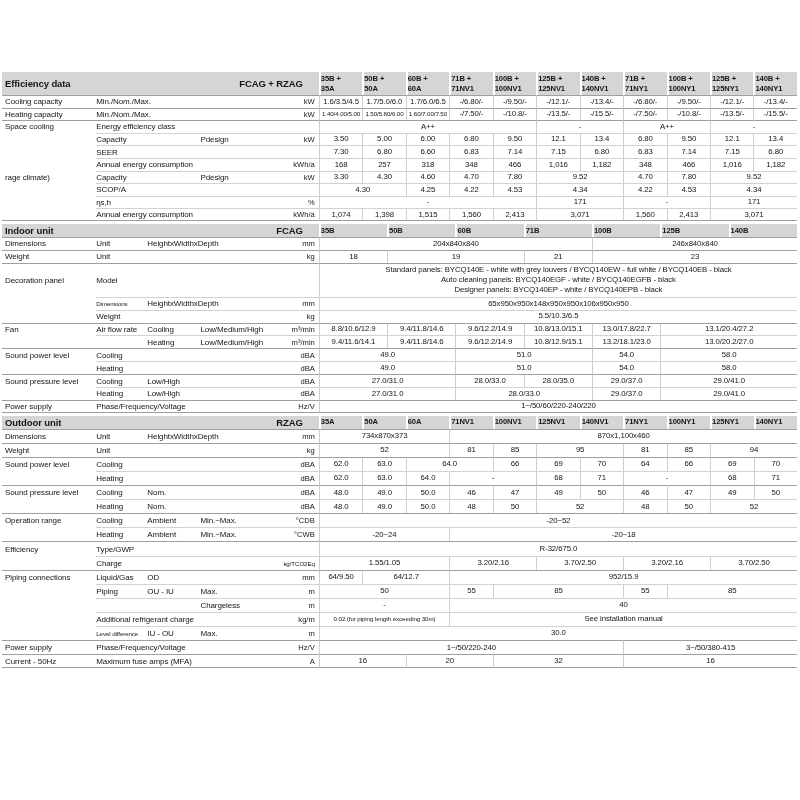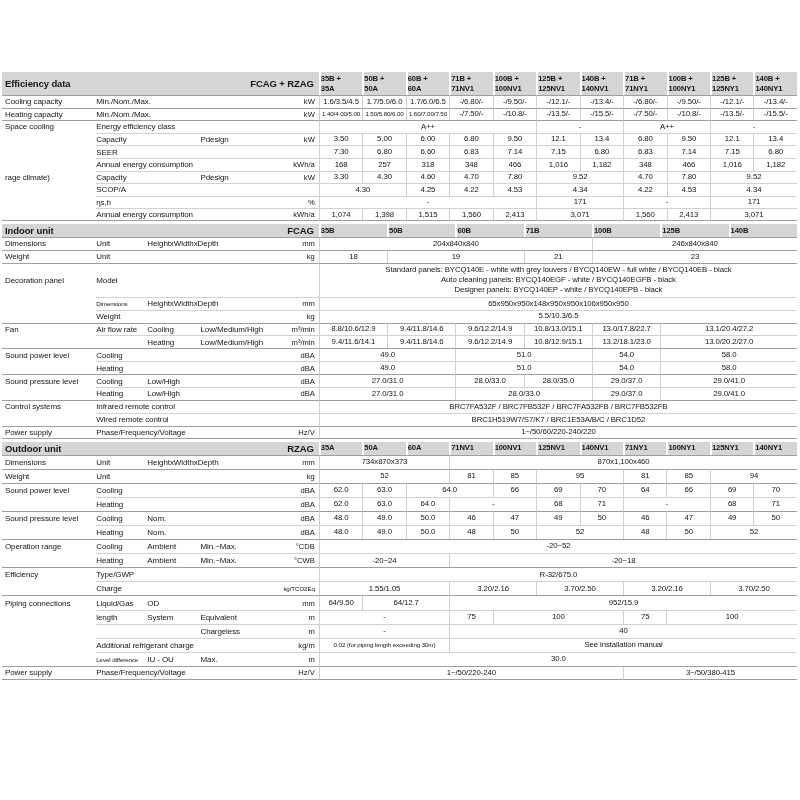--- a/index.html
+++ b/index.html
@@ -7,21 +7,21 @@
     width:800px;height:800px;overflow:hidden;background:#ffffff;
     font-family:"Liberation Sans","DejaVu Sans",sans-serif;color:#161616;
     -webkit-font-smoothing:antialiased;
   }
   .page{position:absolute;left:0;top:0;width:800px;height:800px;background:#ffffff;}
   .wrap{position:absolute;left:2px;top:72px;width:796px;}
   table.sec{border-collapse:separate;border-spacing:0;table-layout:fixed;width:795px;margin:0 0 3px 0;}
   th,td{padding:0;margin:0;vertical-align:middle;}
   
   th.hl{background:#d5d5d5;}
-  th.hl .bar{display:flex;justify-content:space-between;align-items:center;padding:0 5px 0 3px;}
+  th.hl .bar{display:flex;justify-content:space-between;align-items:center;padding:0 16px 0 3px;}
   th.hl .t,th.hl .cde{font-size:9.5px;font-weight:bold;letter-spacing:-0.1px;white-space:nowrap;}
   th.hc{background:#d5d5d5;font-weight:bold;font-size:7.6px;text-align:left;
         white-space:pre-line;line-height:1.3;border-left:2px solid #ffffff;letter-spacing:-0.1px;}
   
   td.c{font-size:8px;white-space:nowrap;overflow:visible;border-top:1px solid #d2d2d2;letter-spacing:-0.1px;}
   td.c1{padding-left:3px;}
   td.unit{font-size:7.6px;text-align:right;padding-right:4px;border-top:1px solid #d2d2d2;white-space:nowrap;}
   
   td.d{font-size:7.8px;text-align:center;border-top:1px solid #d2d2d2;border-left:1px solid #cfcfcf;
        white-space:pre-line;overflow:hidden;line-height:1.32;letter-spacing:-0.1px;}
@@ -399,36 +399,20 @@
             <td class="c c2">Heating</td>
             <td class="c c3">Low/High</td>
             <td class="c c4"></td>
             <td class="unit">dBA</td>
             <td class="d" colspan="2">27.0/31.0</td>
             <td class="d" colspan="2">28.0/33.0</td>
             <td class="d" colspan="1">29.0/37.0</td>
             <td class="d" colspan="2">29.0/41.0</td>
           </tr>
           <tr class="g">
-            <td class="c c1">Control systems</td>
-            <td class="c c2">Infrared remote control</td>
-            <td class="c c3"></td>
-            <td class="c c4"></td>
-            <td class="unit"></td>
-            <td class="d" colspan="7">BRC7FA532F / BRC7FB532F / BRC7FA532FB / BRC7FB532FB</td>
-          </tr>
-          <tr class="s">
-            <td class="c c1"></td>
-            <td class="c c2">Wired remote control</td>
-            <td class="c c3"></td>
-            <td class="c c4"></td>
-            <td class="unit"></td>
-            <td class="d" colspan="7">BRC1H519W7/S7/K7 / BRC1E53A/B/C / BRC1D52</td>
-          </tr>
-          <tr class="g">
             <td class="c c1">Power supply</td>
             <td class="c c2">Phase/Frequency/Voltage</td>
             <td class="c c3"></td>
             <td class="c c4"></td>
             <td class="unit">Hz/V</td>
             <td class="d" colspan="7">1~/50/60/220-240/220</td>
           </tr>
         </tbody>
       </table>
     <table class="sec" data-section="outdoor">
@@ -604,29 +588,29 @@
             <td class="c c2">Liquid/Gas</td>
             <td class="c c3">OD</td>
             <td class="c c4"></td>
             <td class="unit">mm</td>
             <td class="d" colspan="1">64/9.50</td>
             <td class="d" colspan="2">64/12.7</td>
             <td class="d" colspan="8">952/15.9</td>
           </tr>
           <tr class="s">
             <td class="c c1"></td>
-            <td class="c c2">length</td>
-            <td class="c c3">System</td>
-            <td class="c c4">Equivalent</td>
+            <td class="c c2">Piping</td>
+            <td class="c c3">OU - IU</td>
+            <td class="c c4">Max.</td>
             <td class="unit">m</td>
-            <td class="d" colspan="3">-</td>
-            <td class="d" colspan="1">75</td>
-            <td class="d" colspan="3">100</td>
-            <td class="d" colspan="1">75</td>
-            <td class="d" colspan="3">100</td>
+            <td class="d" colspan="3">50</td>
+            <td class="d" colspan="1">55</td>
+            <td class="d" colspan="3">85</td>
+            <td class="d" colspan="1">55</td>
+            <td class="d" colspan="3">85</td>
           </tr>
           <tr class="s">
             <td class="c c1"></td>
             <td class="c c2"></td>
             <td class="c c3"></td>
             <td class="c c4">Chargeless</td>
             <td class="unit">m</td>
             <td class="d" colspan="3">-</td>
             <td class="d" colspan="8">40</td>
           </tr>
@@ -648,17 +632,28 @@
             <td class="d" colspan="11">30.0</td>
           </tr>
           <tr class="g">
             <td class="c c1">Power supply</td>
             <td class="c c2">Phase/Frequency/Voltage</td>
             <td class="c c3"></td>
             <td class="c c4"></td>
             <td class="unit">Hz/V</td>
             <td class="d" colspan="7">1~/50/220-240</td>
             <td class="d" colspan="4">3~/50/380-415</td>
+          </tr>
+          <tr class="g">
+            <td class="c c1">Current - 50Hz</td>
+            <td class="c c2">Maximum fuse amps (MFA)</td>
+            <td class="c c3"></td>
+            <td class="c c4"></td>
+            <td class="unit">A</td>
+            <td class="d" colspan="2">16</td>
+            <td class="d" colspan="2">20</td>
+            <td class="d" colspan="3">32</td>
+            <td class="d" colspan="4">16</td>
           </tr>
         </tbody>
       </table>
   </div>
 </div>
 
 </body></html>

